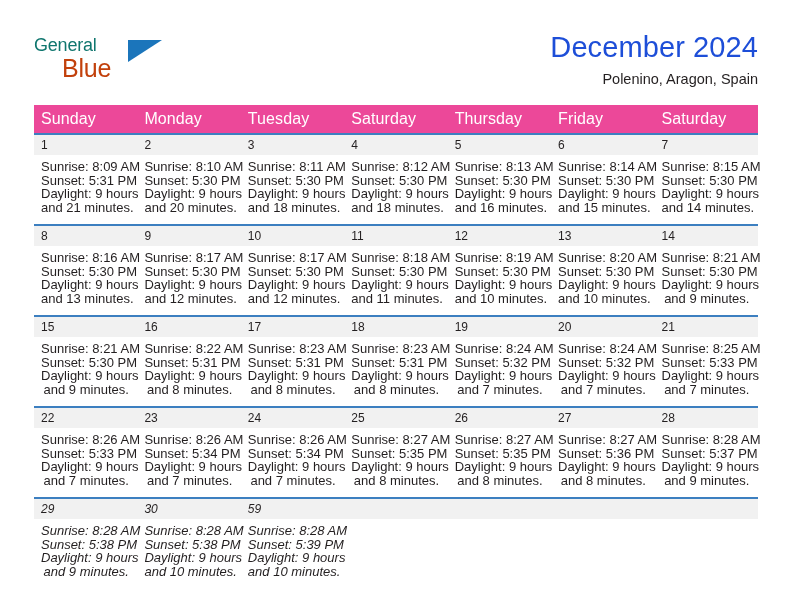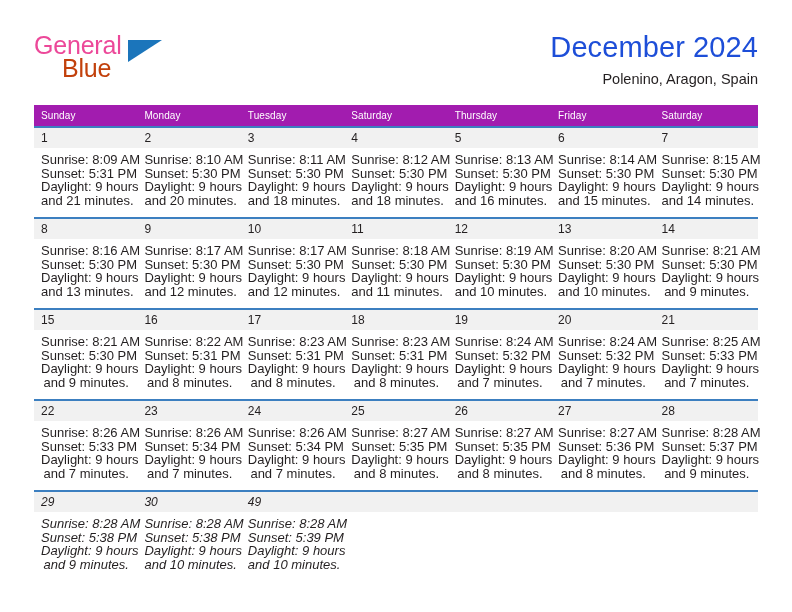--- a/index.html
+++ b/index.html
@@ -33,24 +33,24 @@
   }
   .brand {
     position: absolute;
     left: 0;
     top: 2px;
     width: 210px;
     height: 56px;
   }
   .brand-line1 {
     position: relative;
-    font-size: 25px;
+    font-size: 18px;
     line-height: 26px;
     letter-spacing: -0.2px;
-    color: #ec4899;
+    color: #0f766e;
     font-family: "Liberation Sans", sans-serif;
     display: block;
     height: 26px;
   }
   .brand-line2 {
     display: block;
     font-size: 25px;
     line-height: 26px;
     color: #c2410c;
     letter-spacing: -0.2px;
@@ -94,23 +94,23 @@
     position: absolute;
     left: 34px;
     top: 105px;
     width: 724px;
     border-collapse: collapse;
     table-layout: fixed;
   }
   .calendar col { width: 103.43px; }
 
   .calendar thead th {
-    background: #a21caf;
+    background: #ec4899;
     color: #ffffff;
-    font-size: 10px;
+    font-size: 16px;
     font-weight: normal;
     text-align: left;
     padding: 5px 0 5px 7px;
     height: 21px;
     vertical-align: middle;
     letter-spacing: 0.1px;
     margin-top: 6px;
   }
 
   .week-row > td {
@@ -528,21 +528,21 @@
               <div class="cell-body">
                 <div>Sunrise: 8:28 AM</div>
                 <div>Sunset: 5:38 PM</div>
                 <div>Daylight: 9 hours</div>
                 <div>and 10 minutes.</div>
               </div>
             </div>
           </td>
         <td>
             <div class="cell">
-              <div class="daynum-band">49</div>
+              <div class="daynum-band">59</div>
               <div class="cell-body">
                 <div>Sunrise: 8:28 AM</div>
                 <div>Sunset: 5:39 PM</div>
                 <div>Daylight: 9 hours</div>
                 <div>and 10 minutes.</div>
               </div>
             </div>
           </td>
         <td class="empty-td">
             <div class="cell empty">

